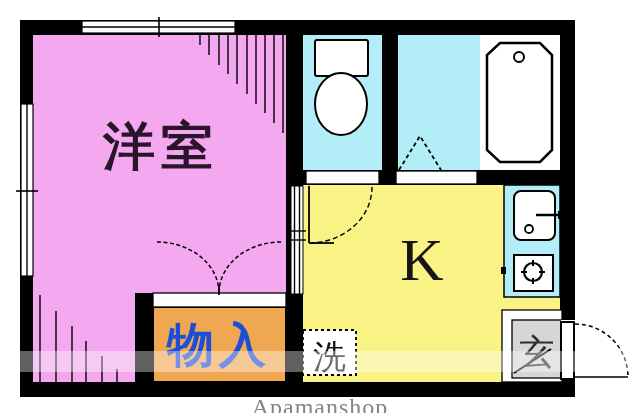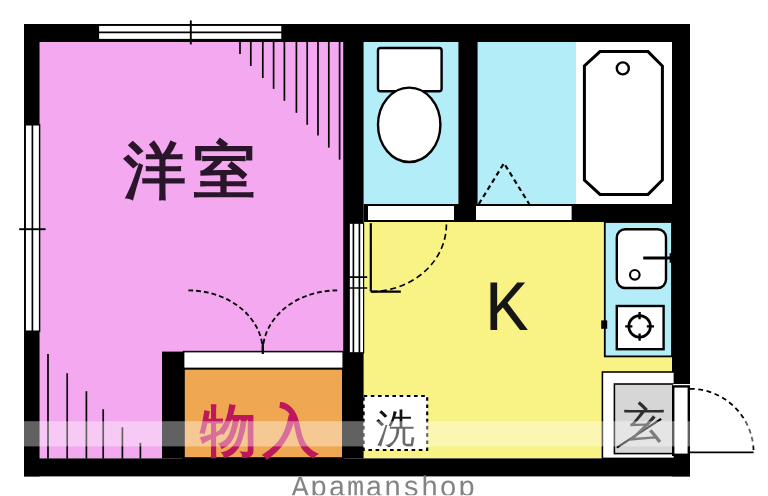--- a/index.html
+++ b/index.html
@@ -1,26 +1,26 @@
 <!DOCTYPE html>
 <html><head>
 <meta charset="utf-8">
 <style>
   html,body{margin:0;padding:0;background:#ffffff;}
   .stage{
     position:relative;
     width:640px;height:413px;
     background:#ffffff;
     overflow:hidden;
-    font-family:Liberation Mono, monospace;
+    font-family:Liberation Serif, serif;
   }
   .stage svg{position:absolute;left:0;top:0;}
   .lbl{position:absolute;text-align:center;color:#1c101c;pointer-events:none;}
   .lbl-yoshitsu{left:55px;top:118px;width:212px;font-size:52px;font-weight:bold;letter-spacing:6px;line-height:58px;color:#2a152a;}
-  .lbl-storage{left:150px;top:328px;width:138px;font-size:47px;font-weight:bold;letter-spacing:5px;color:#be185d;}
+  .lbl-storage{left:150px;top:314px;width:138px;font-size:47px;font-weight:bold;letter-spacing:5px;color:#1d4ed8;}
   .lbl-k{left:382px;top:226px;width:80px;font-size:60px;font-weight:normal;color:#161616;}
   .lbl-gen{left:511px;top:329px;width:52px;font-size:35px;color:#2e2e2e;}
   .lbl-sen{left:303px;top:335px;width:53px;font-size:33px;color:#101010;}
   .wm-band{position:absolute;left:0;top:351px;width:640px;height:21px;background:rgba(255,255,255,0.38);}
   .wm-text{
     position:absolute;left:320px;top:348px;transform:translateX(-50%);
     font-size:24px;color:rgba(115,115,115,0.88);letter-spacing:1px;white-space:nowrap;margin-top:46px;
   }
 </style>
 </head>

